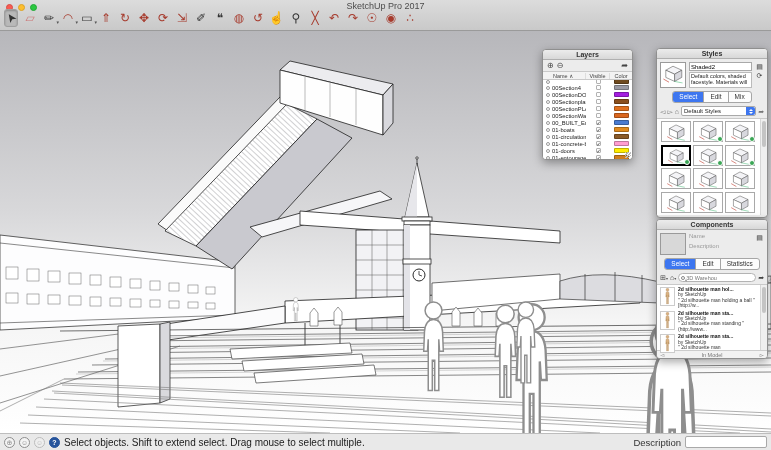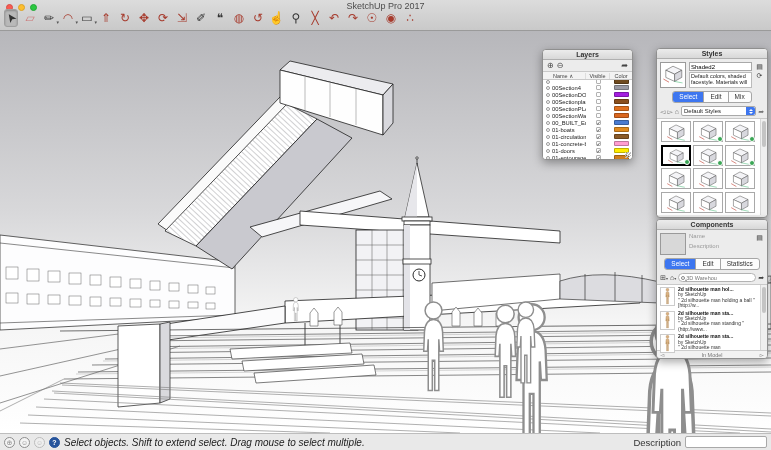--- a/index.html
+++ b/index.html
@@ -114,21 +114,21 @@
   .citem .cdesc { max-height:11px; overflow:hidden; }
   .comp-footer { height:9px; background:#f2f2f2; border-top:1px solid #ccc; display:flex; align-items:center; justify-content:space-between; padding:0 3px; font-size:5.5px; color:#777; }
 
   
   .statusbar { position:absolute; left:0; top:433px; width:771px; height:17px; background:#e9e9e9;
                border-top:1px solid #bdbdbd; display:flex; align-items:center; padding:0 4px; gap:4px; }
   .sicon { width:11px; height:11px; border:1px solid #8e8e8e; border-radius:50%; color:#8e8e8e;
            font-size:7px; line-height:9px; text-align:center; flex:none; background:#f4f4f4; }
   .sicon.dim { opacity:.5; }
   .sicon.help { background:#26549c; border-color:#26549c; color:#fff; font-weight:bold; }
-  .smsg { font-size:10px; color:#1b1b1b; flex:1; white-space:nowrap; overflow:hidden;font-style:italic; }
+  .smsg { font-size:10px; color:#1b1b1b; flex:1; white-space:nowrap; overflow:hidden; }
   .meas-label { font-size:9.5px; color:#333; }
   .meas-input { width:82px; height:12px; border:1px solid #a9a9a9; border-radius:2px; background:#fff;
                 font-size:9px; font-family:"Liberation Sans",sans-serif; padding:0 2px; }
   .hidden-defs { position:absolute; width:0; height:0; overflow:hidden; }
 </style>
 </head>
 <body>
 
 <svg class="hidden-defs">
   <defs>

